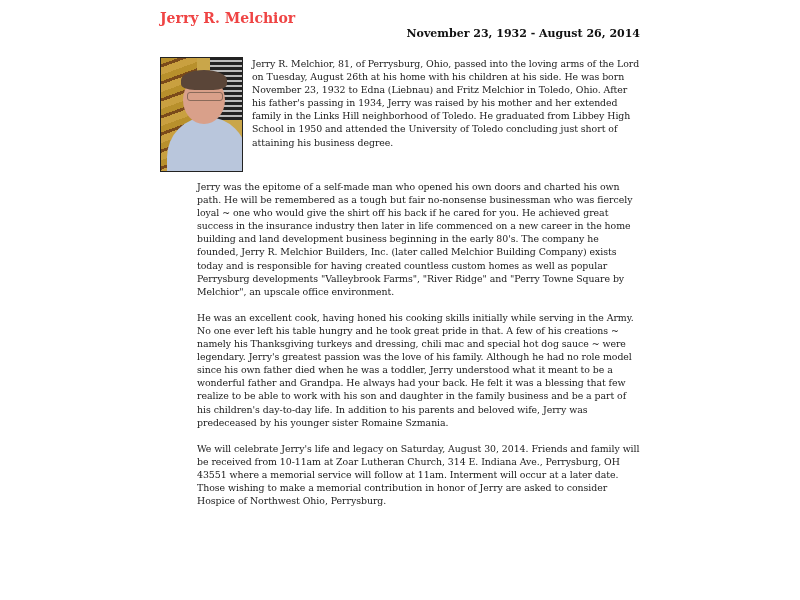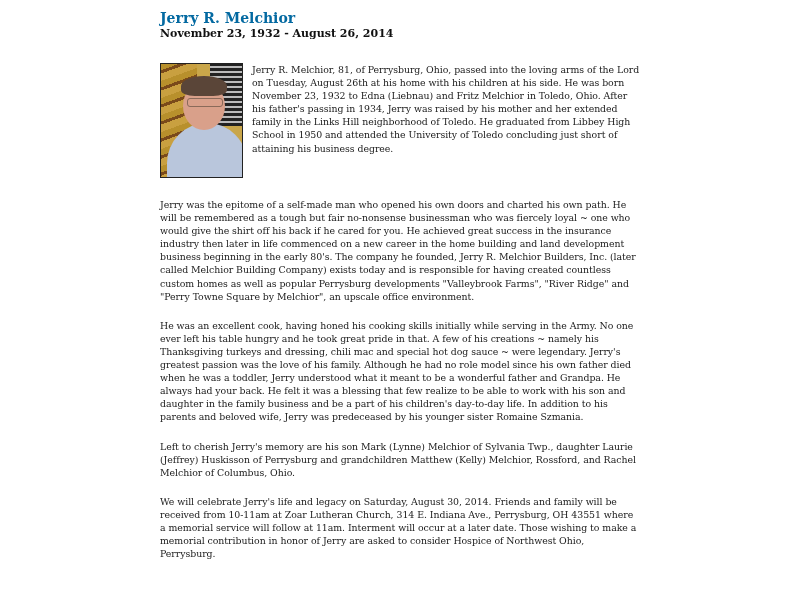--- a/index.html
+++ b/index.html
@@ -1,22 +1,22 @@
 <!DOCTYPE html>
 <html><head>
   <meta charset="utf-8">
   <style>
     html, body { margin: 0; padding: 0; background: #ffffff; }
     body { width: 800px; height: 600px; position: relative; overflow: hidden;
            font-family: "DejaVu Serif", "Liberation Serif", serif; color: #1a1a1a; }
     .page { position: absolute; left: 160px; top: 10px; width: 480px; }
-    .title { font-family: "DejaVu Serif", serif; font-weight: bold; font-size: 14px; line-height: 17px; margin: 0; color: #0369a1; }
-    .dates { font-family: "DejaVu Serif", serif; font-weight: bold; font-size: 11px; line-height: 14px; margin: 0 0 22px 0; color: #111; }
+    .title { font-family: "DejaVu Serif", serif; font-weight: bold; font-size: 14px; line-height: 17px; margin: 0; color: #ef4444; }
+    .dates { font-family: "DejaVu Serif", serif; font-weight: bold; font-size: 11px; line-height: 14px; margin: 0 0 16px 0; color: #111; text-align: right; }
     .body-text { font-size: 9.4px; line-height: 13.1px; letter-spacing: -0.05px; }
-    .para { margin: 16px 0 13px 0; }
+    .para { margin: 4px 0 13px 0; padding-left: 37px; }
     .photo { float: left; width: 81px; height: 113px; margin: 0 9px 4px 0; border: 1px solid #222;
              position: relative; overflow: hidden; background: #c9a64a; }
     .photo .bg-left { position: absolute; left: 0; top: 0; width: 45%; height: 100%;
              background: repeating-linear-gradient(160deg, #b8902c 0 6px, #7a4a1a 6px 9px, #c9a040 9px 16px); }
     .photo .bg-right { position: absolute; right: 0; top: 0; width: 40%; height: 55%;
              background: repeating-linear-gradient(0deg, #222 0 3px, #bbb 3px 5px); }
     .photo .shirt { position: absolute; left: 6px; bottom: -6px; width: 80px; height: 60px; border-radius: 40px 40px 0 0;
              background: #b9c6dc; }
     .photo .head { position: absolute; left: 22px; top: 18px; width: 42px; height: 48px; border-radius: 50%;
              background: #d9a08a; }
@@ -38,16 +38,15 @@
       <div class="bg-right"></div>
       <div class="shirt"></div>
       <div class="head"></div>
       <div class="hair"></div>
       <div class="glasses"></div>
     </div>
     <p class="para">Jerry R. Melchior, 81, of Perrysburg, Ohio, passed into the loving arms of the Lord on Tuesday, August 26th at his home with his children at his side.  He was born November 23, 1932 to Edna (Liebnau) and Fritz Melchior in Toledo, Ohio. After his father's passing in 1934, Jerry was raised by his mother and her extended family in the Links Hill neighborhood of Toledo. He graduated from Libbey High School in 1950 and attended the University of Toledo concluding just short of attaining his business degree.</p>
     <div class="clear"></div>
     <p class="para">Jerry was the epitome of a self-made man who opened his own doors and charted his own path. He will be remembered as a tough but fair no-nonsense businessman who was fiercely loyal ~ one who would give the shirt off his back if he cared for you. He achieved great success in the insurance industry then later in life commenced on a new career in the home building and land development business beginning in the early 80's. The company he founded, Jerry R. Melchior Builders, Inc. (later called Melchior Building Company) exists today and is responsible for having created countless custom homes as well as popular Perrysburg developments "Valleybrook Farms", "River Ridge" and "Perry Towne Square by Melchior", an upscale office environment.</p>
     <p class="para">He was an excellent cook, having honed his cooking skills initially while serving in the Army. No one ever left his table hungry and he took great pride in that. A few of his creations ~ namely his Thanksgiving turkeys and dressing, chili mac and special hot dog sauce ~ were legendary. Jerry's greatest passion was the love of his family. Although he had no role model since his own father died when he was a toddler, Jerry understood what it meant to be a wonderful father and Grandpa. He always had your back. He felt it was a blessing that few realize to be able to work with his son and daughter in the family business and be a part of his children's day-to-day life. In addition to his parents and beloved wife, Jerry was predeceased by his younger sister Romaine Szmania.</p>
-    <p class="para">Left to cherish Jerry's memory are his son Mark (Lynne) Melchior of Sylvania Twp., daughter Laurie (Jeffrey) Huskisson of Perrysburg and grandchildren Matthew (Kelly) Melchior, Rossford, and Rachel Melchior of Columbus, Ohio.</p>
     <p class="para">We will celebrate Jerry's life and legacy on Saturday, August 30, 2014. Friends and family will be received from 10-11am at Zoar Lutheran Church, 314 E. Indiana Ave., Perrysburg, OH 43551 where a memorial service will follow at 11am. Interment will occur at a later date. Those wishing to make a memorial contribution in honor of Jerry are asked to consider Hospice of Northwest Ohio, Perrysburg.</p>
   </div>
 </div>
 
 </body></html>

